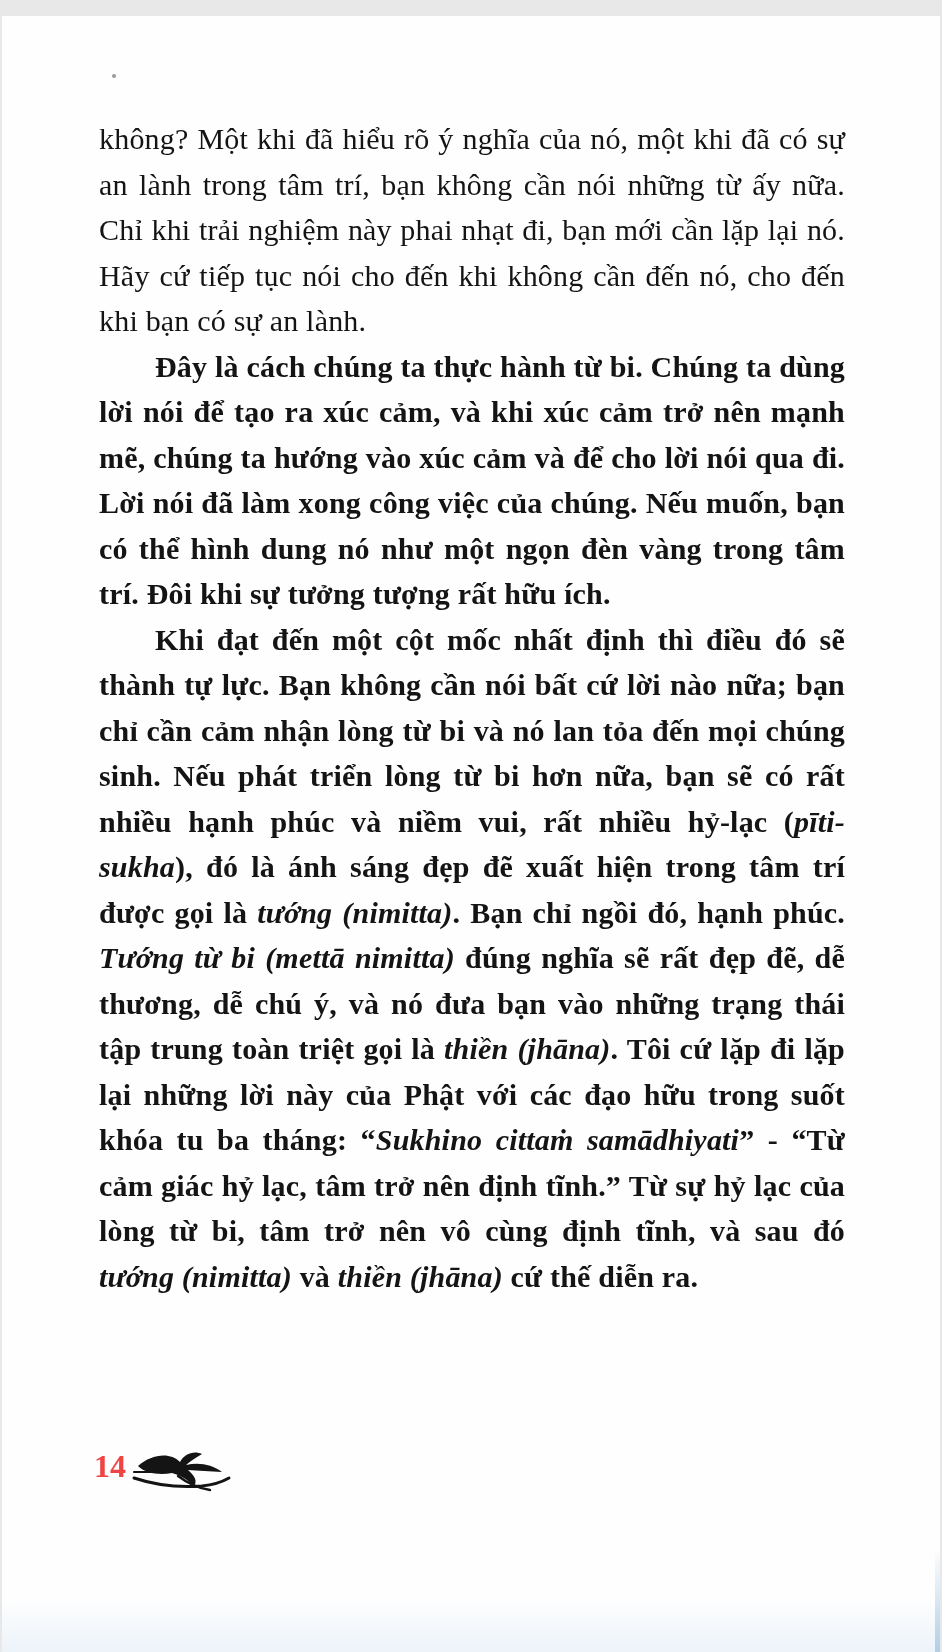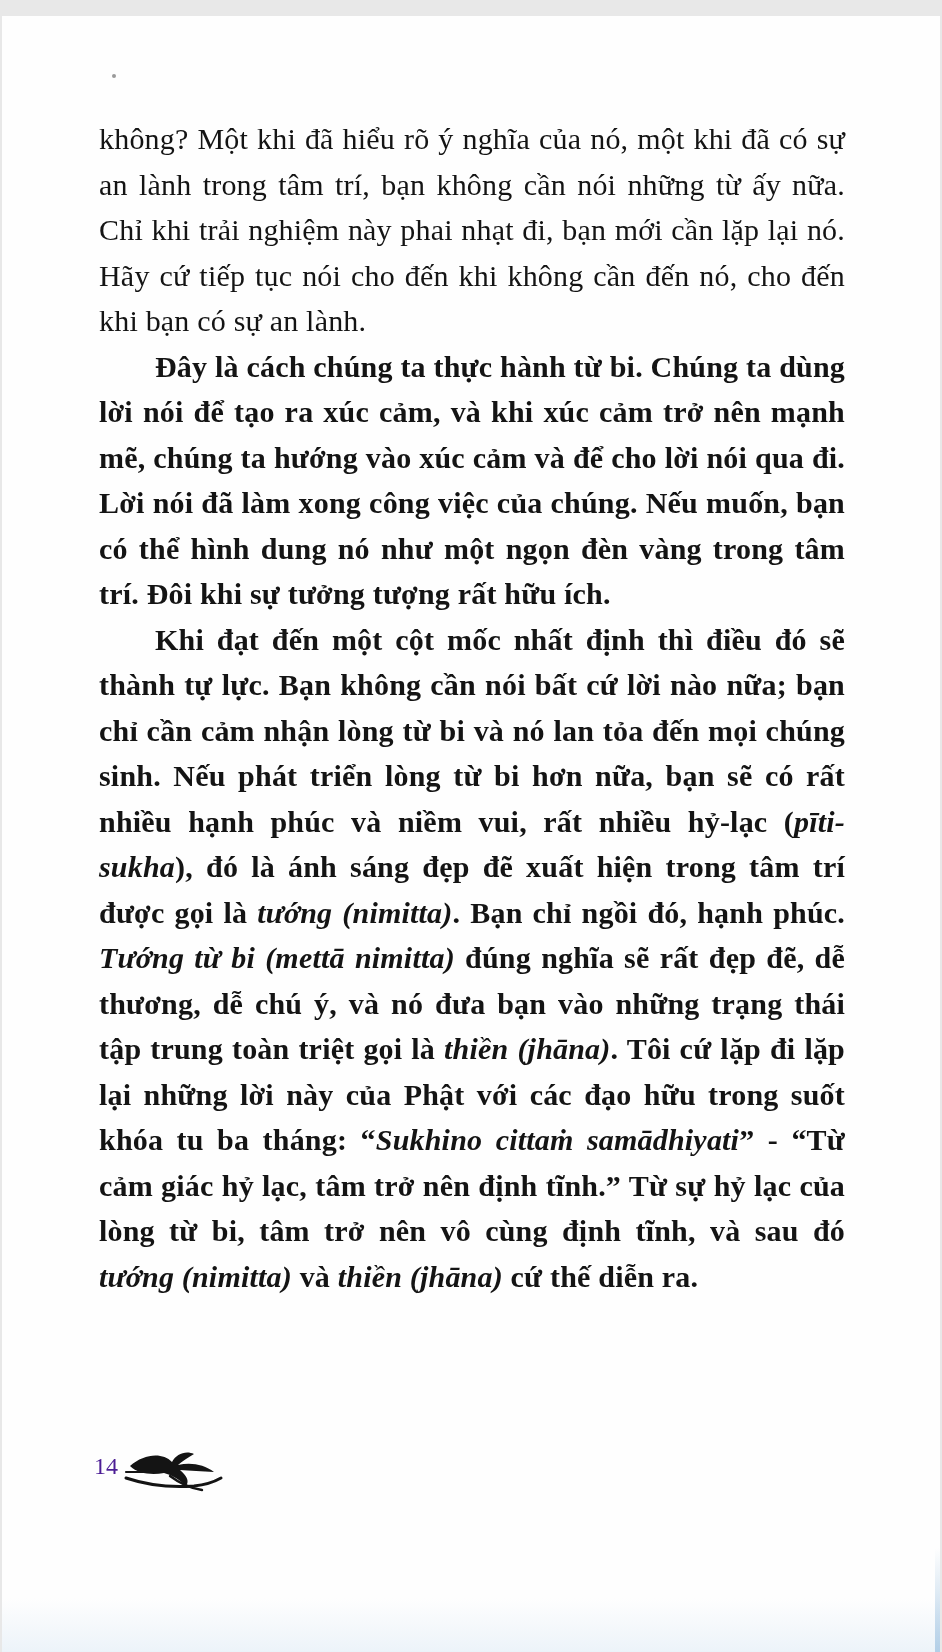--- a/index.html
+++ b/index.html
@@ -39,23 +39,24 @@
     font-style: italic;
   }
   .footer {
     position: absolute;
     left: 92px;
     top: 1430px;
     display: flex;
     align-items: flex-start;
   }
   .page-num {
-    font-size: 24px;
+    font-size: 32px;
     line-height: 40px;
-    color: #4c1d95;
+    color: #ef4444;
+    font-weight: bold;
   }
   .ornament {
     margin-left: 6px;
     margin-top: 2px;
     display: inline-block;
   }
   .speck-top {
     position: absolute;
     left: 110px;
     top: 58px;

